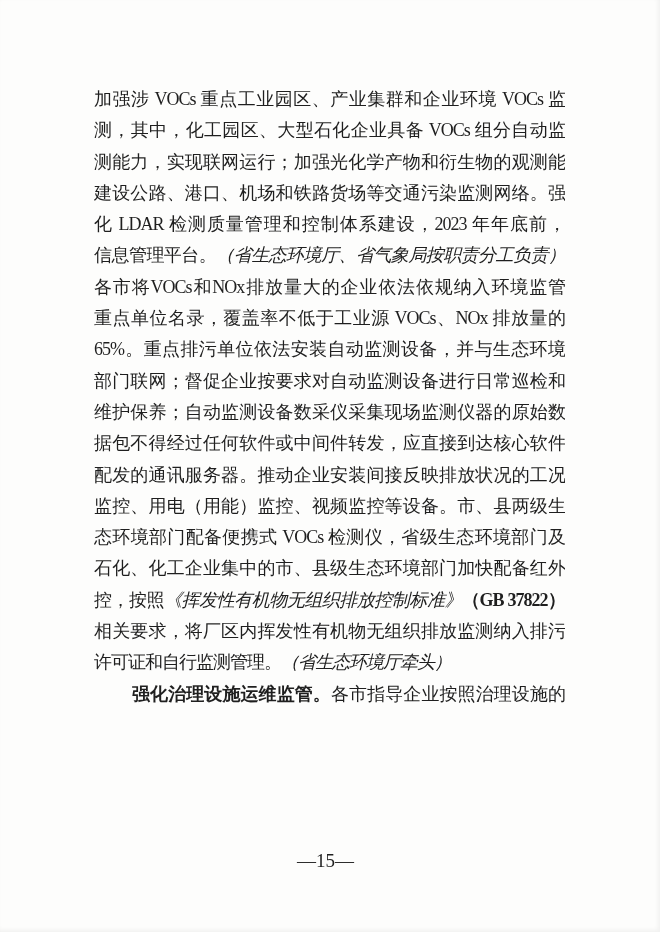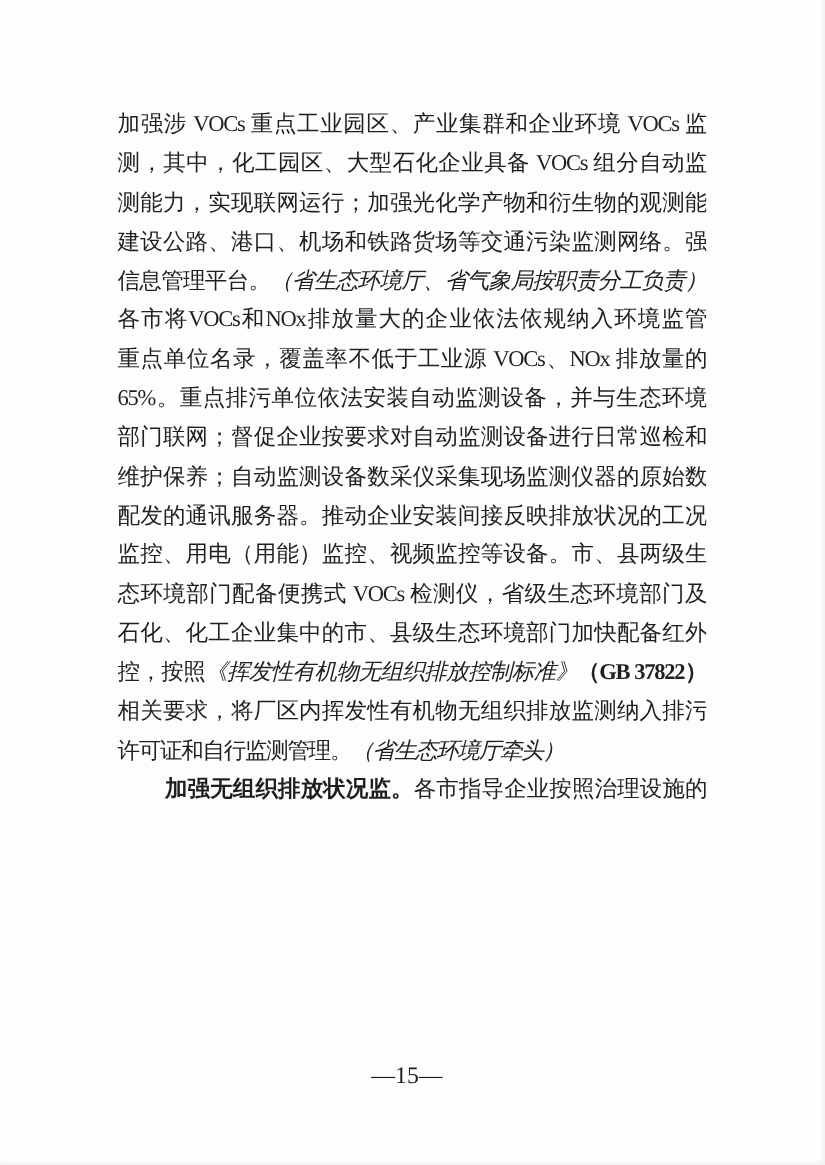--- a/index.html
+++ b/index.html
@@ -58,29 +58,31 @@
 </style>
 </head>
 <body>
 
 <div class="page">
   <div class="text-block">
       <div class="line"><span class="run-n">加强涉 VOCs 重点工业园区、产业集群和企业环境 VOCs 监</span></div>
       <div class="line"><span class="run-n">测，其中，化工园区、大型石化企业具备 VOCs 组分自动监</span></div>
       <div class="line"><span class="run-n">测能力，实现联网运行；加强光化学产物和衍生物的观测能</span></div>
       <div class="line"><span class="run-n">建设公路、港口、机场和铁路货场等交通污染监测网络。强</span></div>
+      <div class="line"><span class="run-n">化 LDAR 检测质量管理和控制体系建设，2023 年年底前，</span></div>
       <div class="line"><span class="run-n">信息管理平台。</span><span class="run-k">（省生态环境厅、省气象局按职责分工负责）</span></div>
       <div class="line"><span class="run-n">各市将VOCs和NOx排放量大的企业依法依规纳入环境监管</span></div>
       <div class="line"><span class="run-n">重点单位名录，覆盖率不低于工业源 VOCs、NOx 排放量的</span></div>
       <div class="line"><span class="run-n">65%。重点排污单位依法安装自动监测设备，并与生态环境</span></div>
       <div class="line"><span class="run-n">部门联网；督促企业按要求对自动监测设备进行日常巡检和</span></div>
       <div class="line"><span class="run-n">维护保养；自动监测设备数采仪采集现场监测仪器的原始数</span></div>
+      <div class="line"><span class="run-n">据包不得经过任何软件或中间件转发，应直接到达核心软件</span></div>
       <div class="line"><span class="run-n">配发的通讯服务器。推动企业安装间接反映排放状况的工况</span></div>
       <div class="line"><span class="run-n">监控、用电（用能）监控、视频监控等设备。市、县两级生</span></div>
       <div class="line"><span class="run-n">态环境部门配备便携式 VOCs 检测仪，省级生态环境部门及</span></div>
       <div class="line"><span class="run-n">石化、化工企业集中的市、县级生态环境部门加快配备红外</span></div>
       <div class="line"><span class="run-n">控，按照</span><span class="run-k">《挥发性有机物无组织排放控制标准》</span><span class="run-b">（GB 37822）</span></div>
       <div class="line"><span class="run-n">相关要求，将厂区内挥发性有机物无组织排放监测纳入排污</span></div>
       <div class="line short"><span class="run-n">许可证和自行监测管理。</span><span class="run-k">（省生态环境厅牵头）</span></div>
-      <div class="line indent"><span class="run-b">加强无组织排放状况监。</span><span class="run-n">各市指导企业按照治理设施的</span></div>
+      <div class="line indent"><span class="run-b">强化治理设施运维监管。</span><span class="run-n">各市指导企业按照治理设施的</span></div>
     </div>
   <div class="page-number">—15—</div>
 </div>
 
 </body></html>

